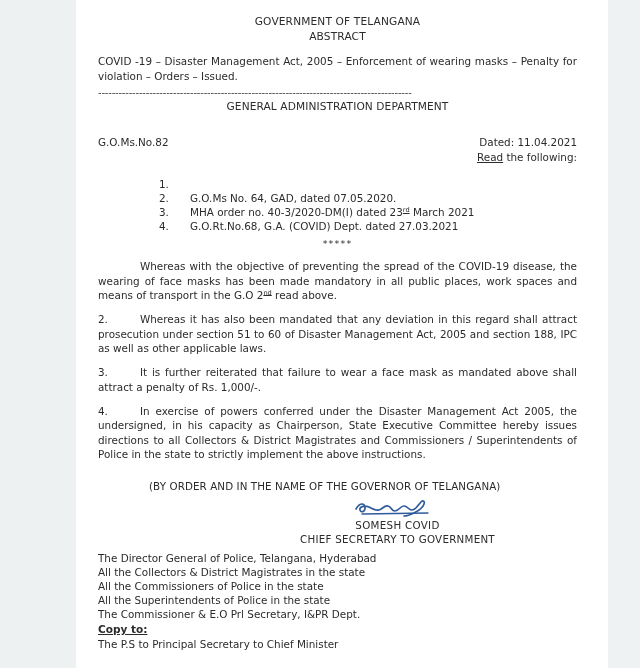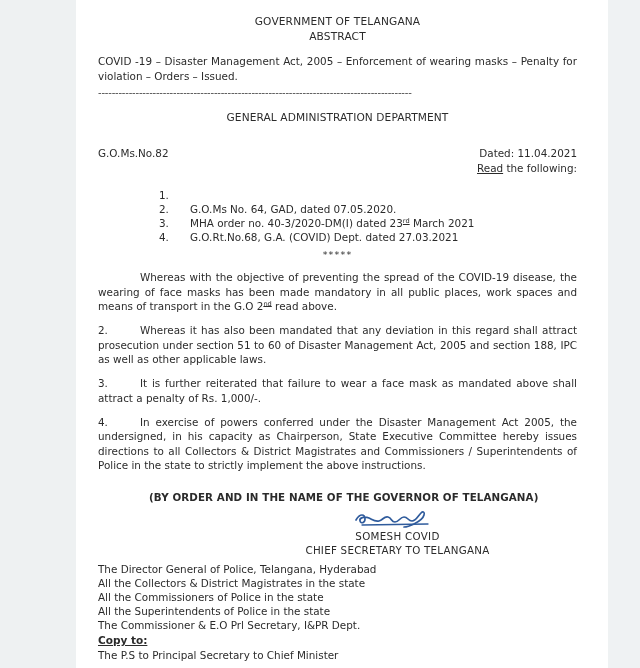--- a/index.html
+++ b/index.html
@@ -72,21 +72,20 @@
     margin-top: 3px;
     font-size: 10px;
     letter-spacing: -0.2px;
     color: #4a4a4a;
     white-space: nowrap;
     overflow: hidden;
     height: 13px;
   }
 
   .dept {
-    margin-top: 11px;
     text-align: center;
     font-size: 10.6px;
     letter-spacing: 0.1px;
   }
 
   .gorow {
     margin-top: 23px;
     position: relative;
     height: 15px;
   }
@@ -155,21 +154,20 @@
     font-size: 6.6px;
     vertical-align: super;
     text-decoration: underline;
   }
 
   .byorder {
     margin-top: 19px;
     margin-left: 51px;
     font-size: 10.3px;
     letter-spacing: 0.1px;
-    font-weight: bold;
   }
 
   .signblock {
     margin-top: 2px;
     text-align: center;
     padding-left: 120px;
   }
   .sig-svg {
     display: block;
     margin: 1px auto 0 auto;
@@ -262,21 +260,21 @@
 
       <div class="signblock">
         <svg class="sig-svg" width="92" height="22" viewBox="0 0 92 22">
           <path d="M4 13 C8 6, 13 7, 13 12 C13 16, 9 17, 8 14 C7 11, 12 9, 17 11
                    C21 13, 23 15, 27 14 C31 13, 32 9, 36 10 C40 11, 39 15, 43 15
                    C47 15, 48 10, 52 10 C56 10, 56 14, 60 14 C64 14, 66 9, 69 6
                    C71 4, 73 5, 72 8 C71 12, 66 15, 62 17 C58 19, 55 20, 52 20" fill="none" stroke="#2f5b9c" stroke-width="1.7" stroke-linecap="round" stroke-linejoin="round"></path>
           <path d="M10 18 L76 17" fill="none" stroke="#2f5b9c" stroke-width="1.3" stroke-linecap="round"></path>
         </svg>
         <div class="signname">SOMESH COVID</div>
-        <div class="signtitle">CHIEF SECRETARY TO TELANGANA</div>
+        <div class="signtitle">CHIEF SECRETARY TO GOVERNMENT</div>
       </div>
 
       <div class="dist-list">
         <div>The Director General of Police, Telangana, Hyderabad</div>
         <div>All the Collectors &amp; District Magistrates in the state</div>
         <div>All the Commissioners of Police in the state</div>
         <div>All the Superintendents of Police in the state</div>
         <div>The Commissioner &amp; E.O Prl Secretary, I&amp;PR Dept.</div>
       </div>
 

